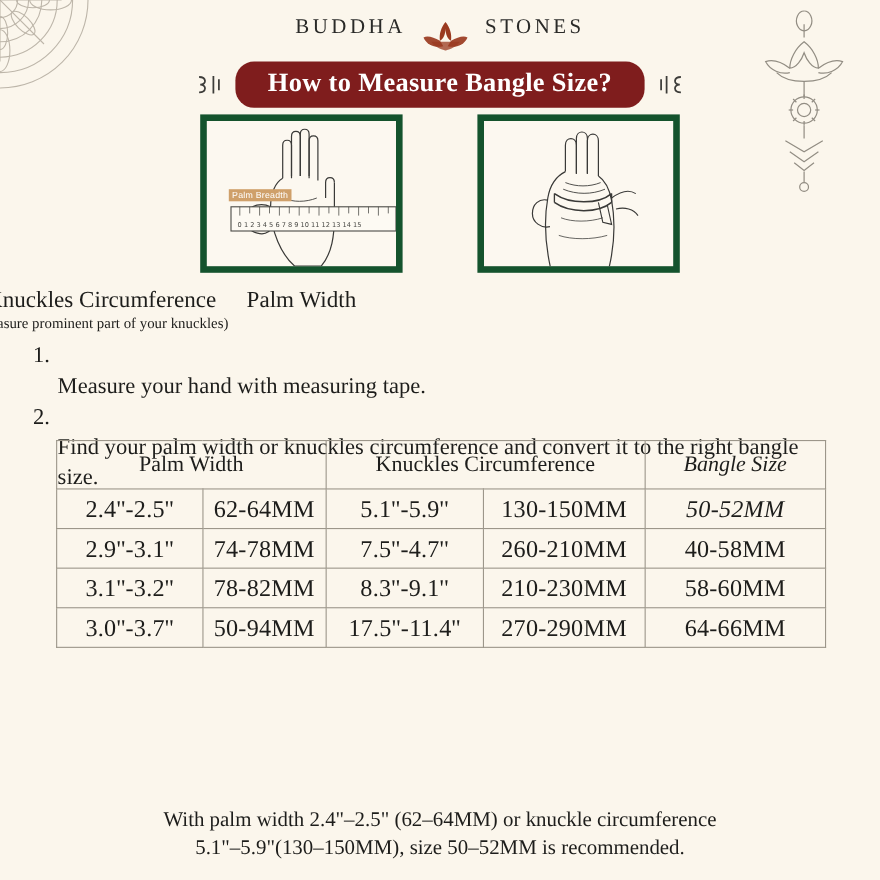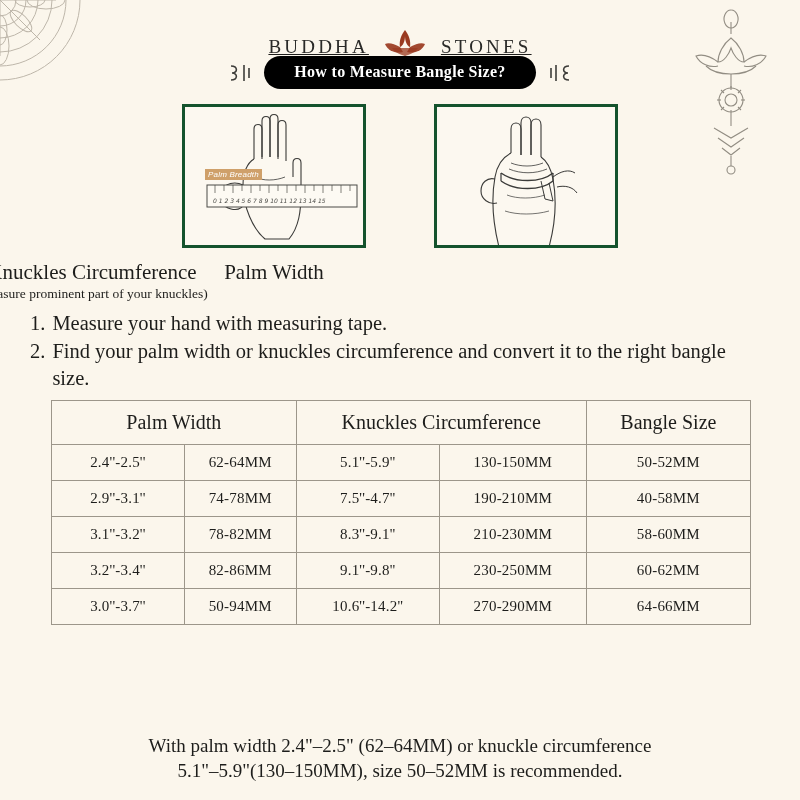--- a/index.html
+++ b/index.html
@@ -36,25 +36,24 @@
     pointer-events: none;
   }
 
   
   .brand {
     position: absolute;
     top: 14px;
     left: 0;
     right: 0;
     display: flex;
-    align-items: flex-end;
+    align-items: flex-start;
     justify-content: center;
     gap: 14px;
     height: 44px;
-    text-decoration: underline;
   }
   .brand-word {
     font-family: "Liberation Serif", serif;
     font-size: 19px;
     letter-spacing: 3.2px;
     color: #2a2a28;
   }
   .brand-mark {
     width: 44px;
     height: 34px;
@@ -65,25 +64,25 @@
     position: absolute;
     top: 56px;
     left: 0;
     right: 0;
     display: flex;
     justify-content: center;
     align-items: center;
     gap: 10px;
   }
   .title-pill {
-    background: #000000;
+    background: #7f1d1d;
     color: #ffffff;
     border-radius: 17px;
     padding: 7px 30px 8px 30px;
-    font-size: 16px;
+    font-size: 24px;
     font-weight: bold;
     letter-spacing: .3px;
     font-family: "Liberation Serif", serif;
   }
   .flourish {
     width: 26px;
     height: 26px;
     opacity: .85;
   }
 
@@ -96,26 +95,25 @@
     display: flex;
     justify-content: center;
     gap: 68px;
   }
   .panel {
     width: 184px;
   }
   .panel-box {
     width: 184px;
     height: 144px;
-    border: 3px solid #14532d;
+    border: 6px solid #14532d;
     background: #fcf8f0;
     box-sizing: border-box;
     position: relative;
     overflow: hidden;
-    font-style: italic;
   }
   .panel-caption {
     text-align: center;
     font-size: 21px;
     margin-top: 12px;
     color: #1d1d1b;
     white-space: nowrap;
   }
   .panel-subcaption {
     text-align: center;
@@ -147,20 +145,21 @@
   .step {
     display: flex;
     gap: 7px;
     margin-bottom: 1px;
   }
   .step-num {
     flex: 0 0 auto;
   }
   .step-text {
     flex: 1 1 auto;
+    margin-top: 28px;
   }
 
   
   .table-wrap {
     position: absolute;
     top: 400px;
     left: 51px;
     width: 700px;
   }
   table.size-table {
@@ -176,28 +175,28 @@
     color: #1d1d1b;
     font-weight: normal;
   }
   table.size-table th {
     font-size: 20px;
     height: 43px;
     padding: 0 6px;
   }
   table.size-table td {
     height: 33px;
-    font-size: 15px;
+    font-size: 22px;
     letter-spacing: .2px;
   }
   .col-pw1 { width: 19%; }
   .col-pw2 { width: 16%; }
   .col-kc1 { width: 20.5%; }
   .col-kc2 { width: 21%; }
-  .col-bs  { width: 23.5%; }
+  .col-bs  { width: 23.5%; font-style: italic; }
 
   
   .footer-note {
     position: absolute;
     bottom: 16px;
     left: 0;
     right: 0;
     text-align: center;
     font-size: 19px;
     line-height: 1.35;
@@ -418,41 +417,34 @@
         <td class="col-pw1">2.4''-2.5''</td>
         <td class="col-pw2">62-64MM</td>
         <td class="col-kc1">5.1''-5.9''</td>
         <td class="col-kc2">130-150MM</td>
         <td class="col-bs">50-52MM</td>
       </tr>
       <tr>
         <td>2.9''-3.1''</td>
         <td>74-78MM</td>
         <td>7.5''-4.7''</td>
-        <td>190-210MM</td>
+        <td>260-210MM</td>
         <td>40-58MM</td>
       </tr>
       <tr>
         <td>3.1''-3.2''</td>
         <td>78-82MM</td>
         <td>8.3''-9.1''</td>
         <td>210-230MM</td>
         <td>58-60MM</td>
       </tr>
       <tr>
-        <td>3.2''-3.4''</td>
-        <td>82-86MM</td>
-        <td>9.1''-9.8''</td>
-        <td>230-250MM</td>
-        <td>60-62MM</td>
-      </tr>
-      <tr>
         <td>3.0''-3.7''</td>
         <td>50-94MM</td>
-        <td>10.6''-14.2''</td>
+        <td>17.5''-11.4''</td>
         <td>270-290MM</td>
         <td>64-66MM</td>
       </tr>
     </tbody>
   </table>
 </div>
 
 <div class="footer-note">
   <div>With palm width 2.4"–2.5" (62–64MM) or knuckle circumference</div>
   <div>5.1"–5.9"(130–150MM), size 50–52MM is recommended.</div>

